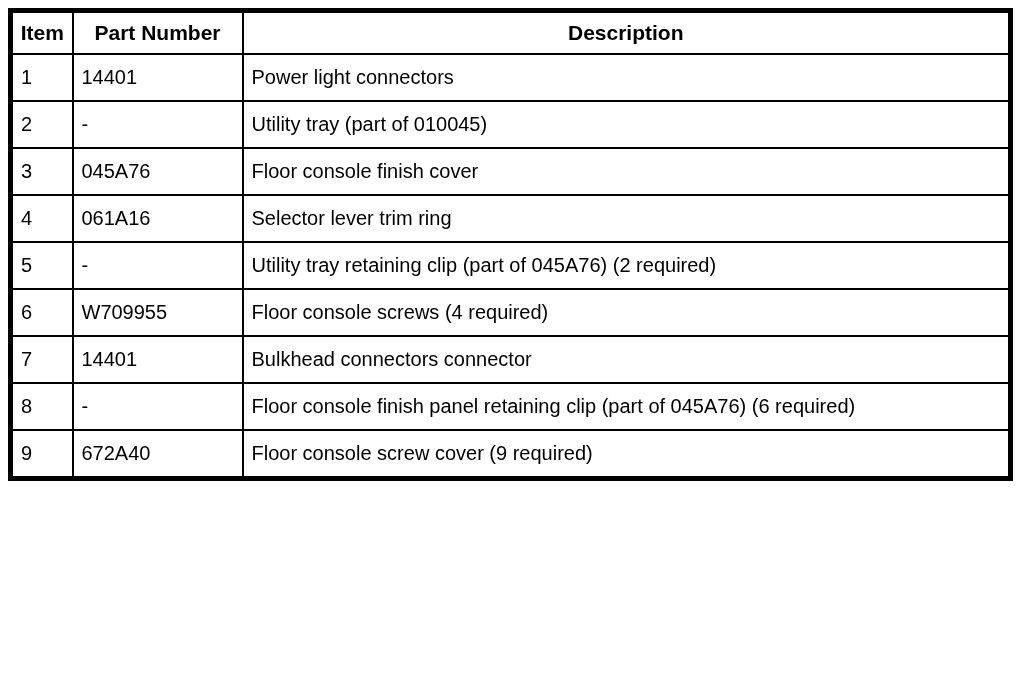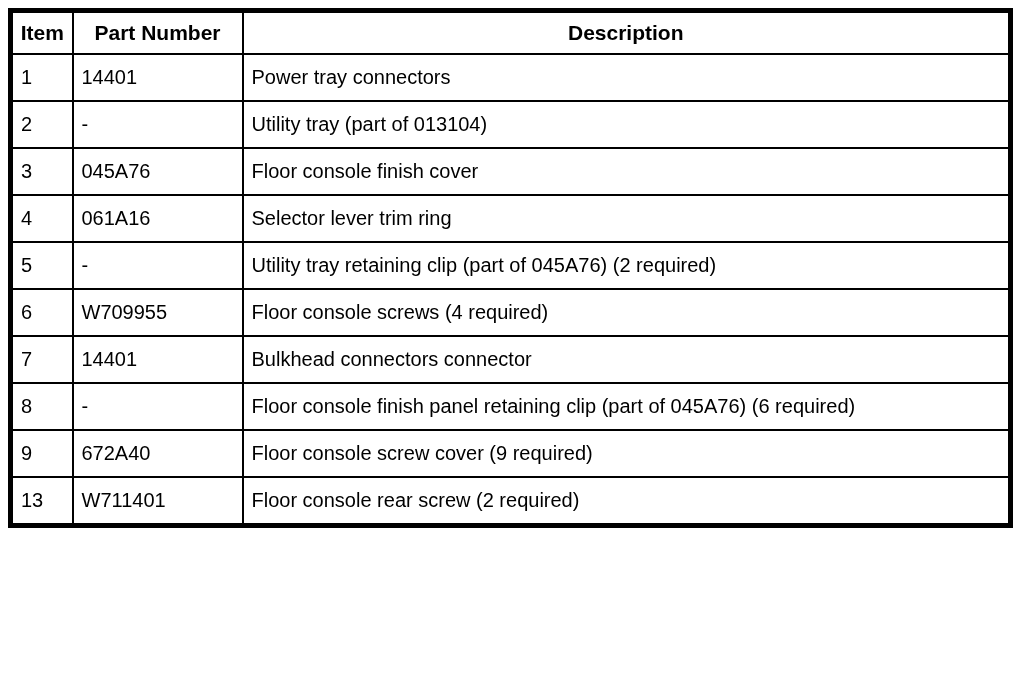--- a/index.html
+++ b/index.html
@@ -62,26 +62,26 @@
       <tr>
         <th>Item</th>
         <th>Part Number</th>
         <th>Description</th>
       </tr>
     </thead>
     <tbody>
         <tr>
           <td>1</td>
           <td>14401</td>
-          <td>Power tray connectors</td>
+          <td>Power light connectors</td>
         </tr>
         <tr>
           <td>2</td>
           <td>-</td>
-          <td>Utility tray (part of 013104)</td>
+          <td>Utility tray (part of 010045)</td>
         </tr>
         <tr>
           <td>3</td>
           <td>045A76</td>
           <td>Floor console finish cover</td>
         </tr>
         <tr>
           <td>4</td>
           <td>061A16</td>
           <td>Selector lever trim ring</td>
@@ -104,20 +104,15 @@
         <tr>
           <td>8</td>
           <td>-</td>
           <td>Floor console finish panel retaining clip (part of 045A76) (6 required)</td>
         </tr>
         <tr>
           <td>9</td>
           <td>672A40</td>
           <td>Floor console screw cover (9 required)</td>
         </tr>
-        <tr>
-          <td>13</td>
-          <td>W711401</td>
-          <td>Floor console rear screw (2 required)</td>
-        </tr>
       </tbody>
   </table>
 </div>
 
 </body></html>

